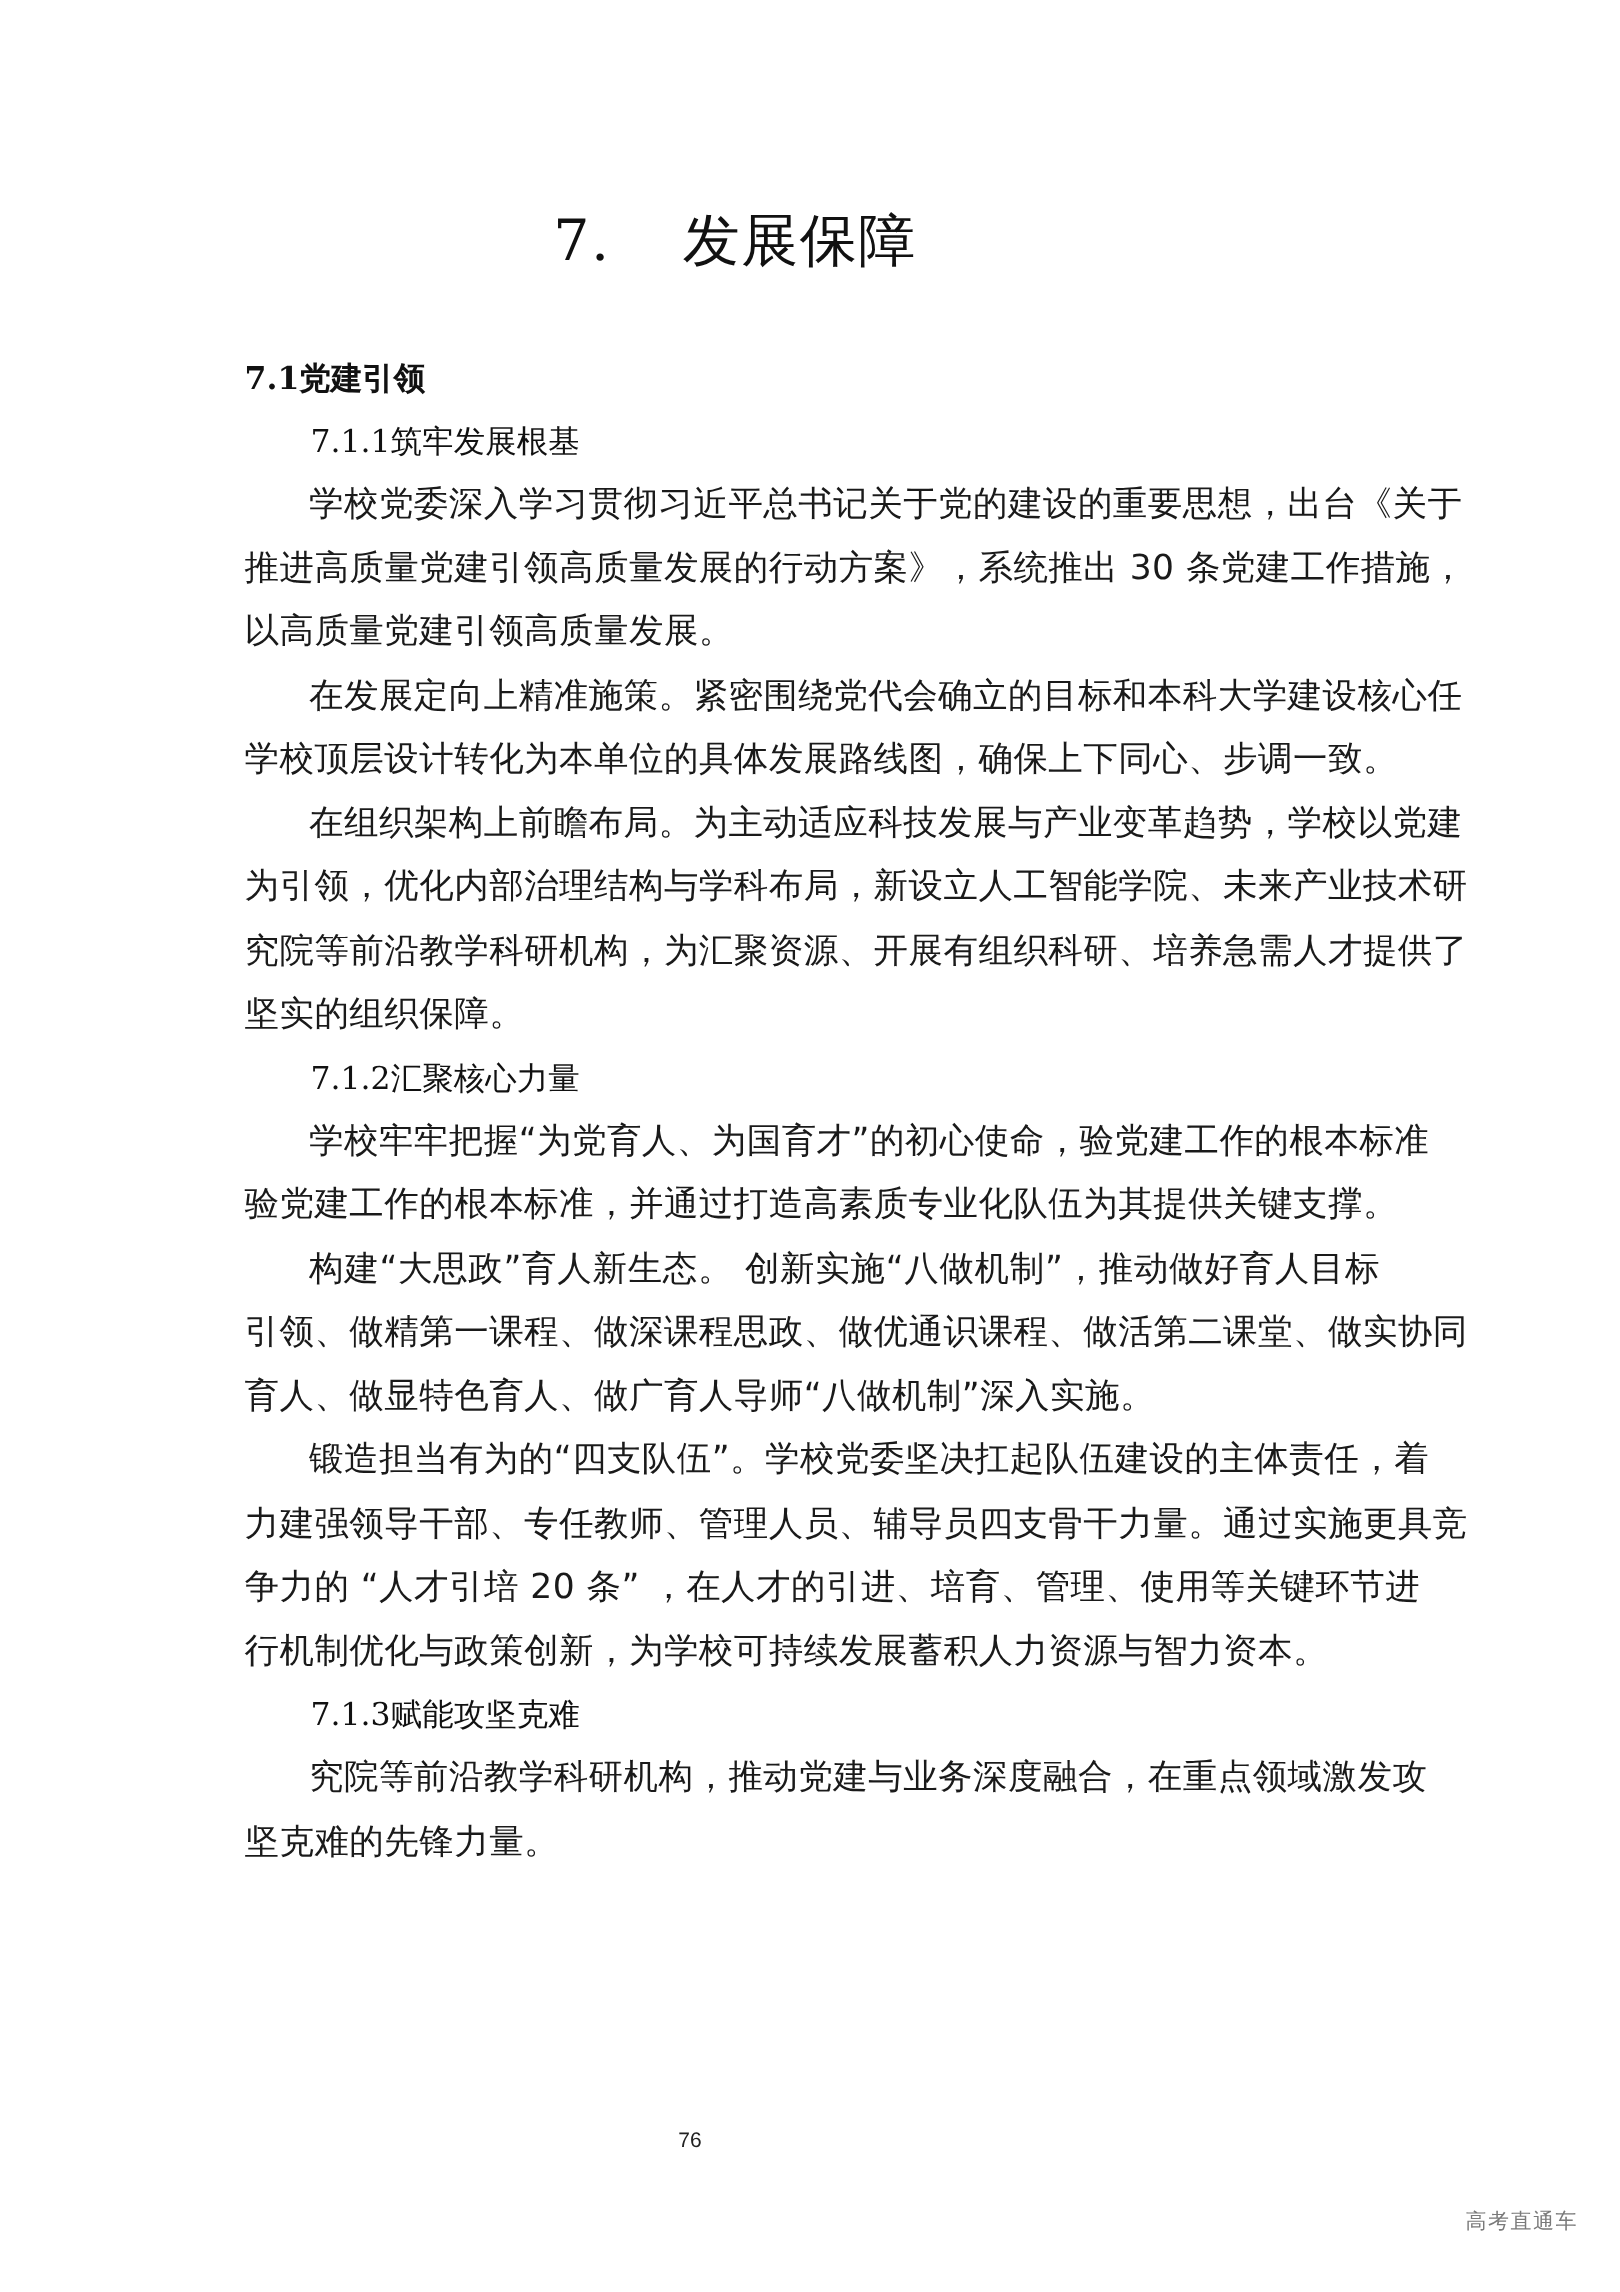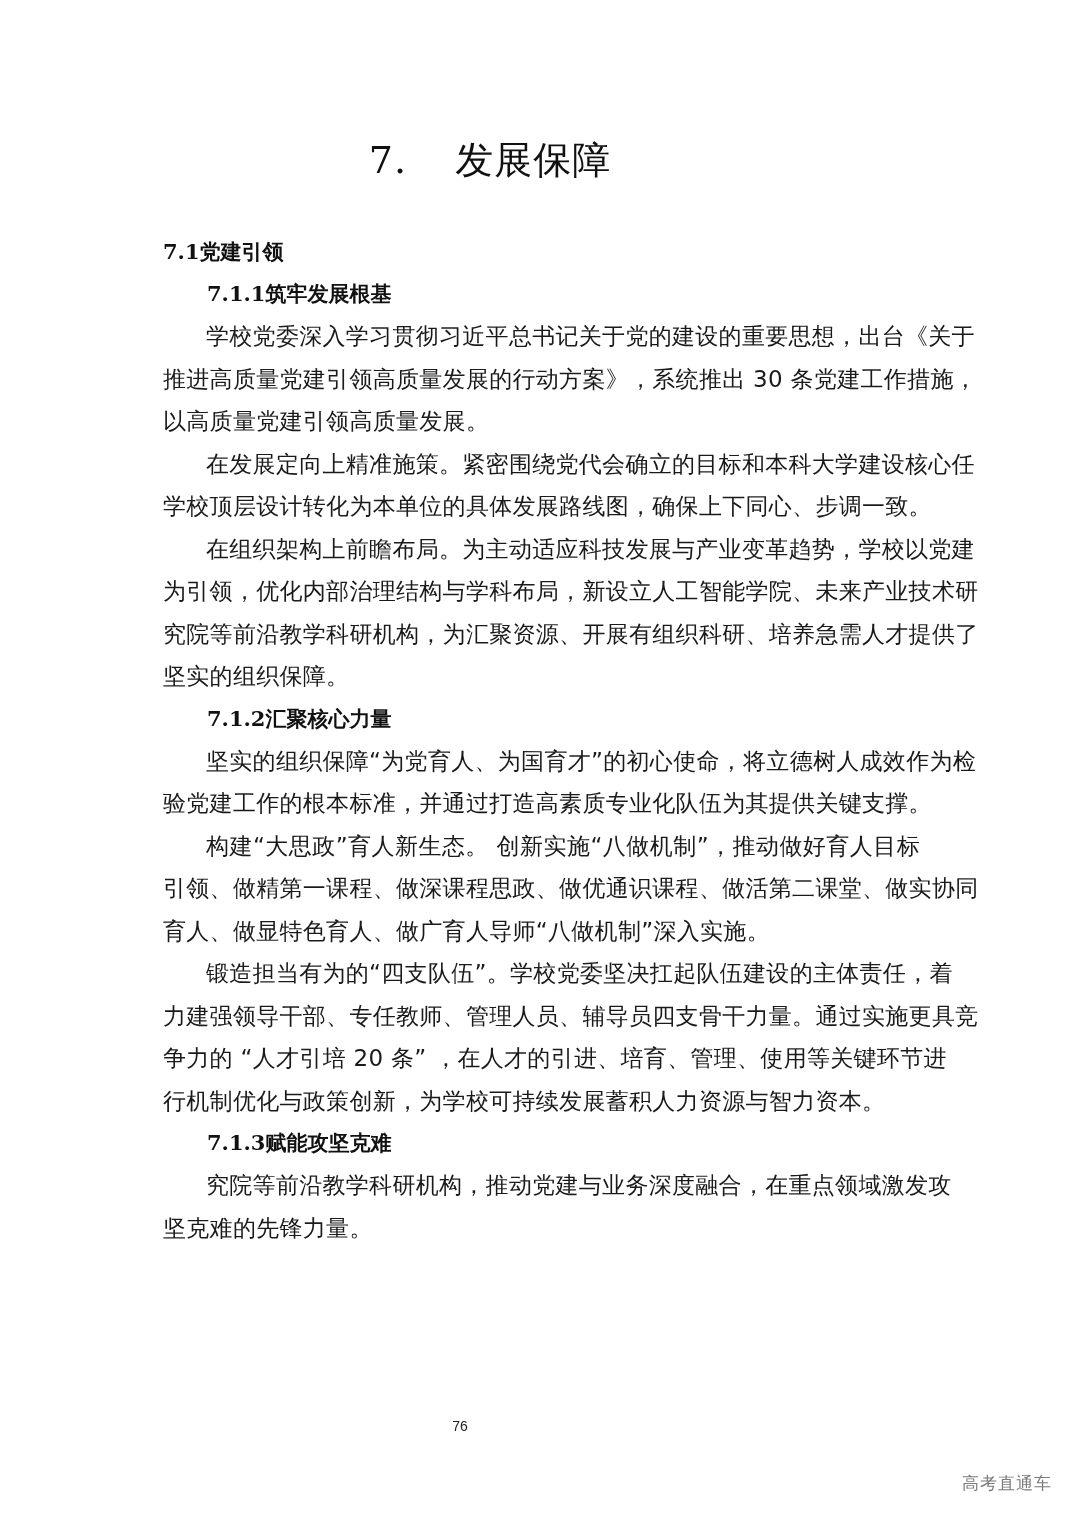--- a/index.html
+++ b/index.html
@@ -50,21 +50,21 @@
       font-weight: bold;
       font-size: 21px;
       line-height: 42px;
       height: 42px;
       margin: 0;
       color: #111;
       white-space: nowrap;
     }
     .h3 {
       font-family: "DejaVu Serif", "Liberation Serif", serif;
-      font-weight: bold;
+      font-weight: normal;
       font-size: 21px;
       line-height: 42px;
       height: 42px;
       margin: 0;
       padding-left: 44px;
       color: #111;
       white-space: nowrap;
     }
     .para {
       font-size: 23px;
@@ -94,21 +94,21 @@
       width: 920px;
       text-align: center;
       font-family: "Liberation Sans", sans-serif;
       font-size: 14px;
       color: #222;
     }
     .watermark {
       position: absolute;
       right: 28px;
       top: 1472px;
-      font-size: 17px;
+      font-size: 14px;
       color: #7a7a7a;
       letter-spacing: 1px;
     }
   </style>
 </head>
 <body>
 
 <div class="page">
 
   <div class="chapter-title">
@@ -135,21 +135,21 @@
     <p class="para">
       <span class="line">在组织架构上前瞻布局。为主动适应科技发展与产业变革趋势，学校以党建</span>
       <span class="line">为引领，优化内部治理结构与学科布局，新设立人工智能学院、未来产业技术研</span>
       <span class="line">究院等前沿教学科研机构，为汇聚资源、开展有组织科研、培养急需人才提供了</span>
       <span class="line last">坚实的组织保障。</span>
     </p>
 
     <h3 class="h3">7.1.2汇聚核心力量</h3>
 
     <p class="para">
-      <span class="line">坚实的组织保障“为党育人、为国育才”的初心使命，将立德树人成效作为检</span>
+      <span class="line">学校牢牢把握“为党育人、为国育才”的初心使命，验党建工作的根本标准</span>
       <span class="line last">验党建工作的根本标准，并通过打造高素质专业化队伍为其提供关键支撑。</span>
     </p>
 
     <p class="para">
       <span class="line">构建“大思政”育人新生态。 创新实施“八做机制”，推动做好育人目标</span>
       <span class="line">引领、做精第一课程、做深课程思政、做优通识课程、做活第二课堂、做实协同</span>
       <span class="line last">育人、做显特色育人、做广育人导师“八做机制”深入实施。</span>
     </p>
 
     <p class="para">

